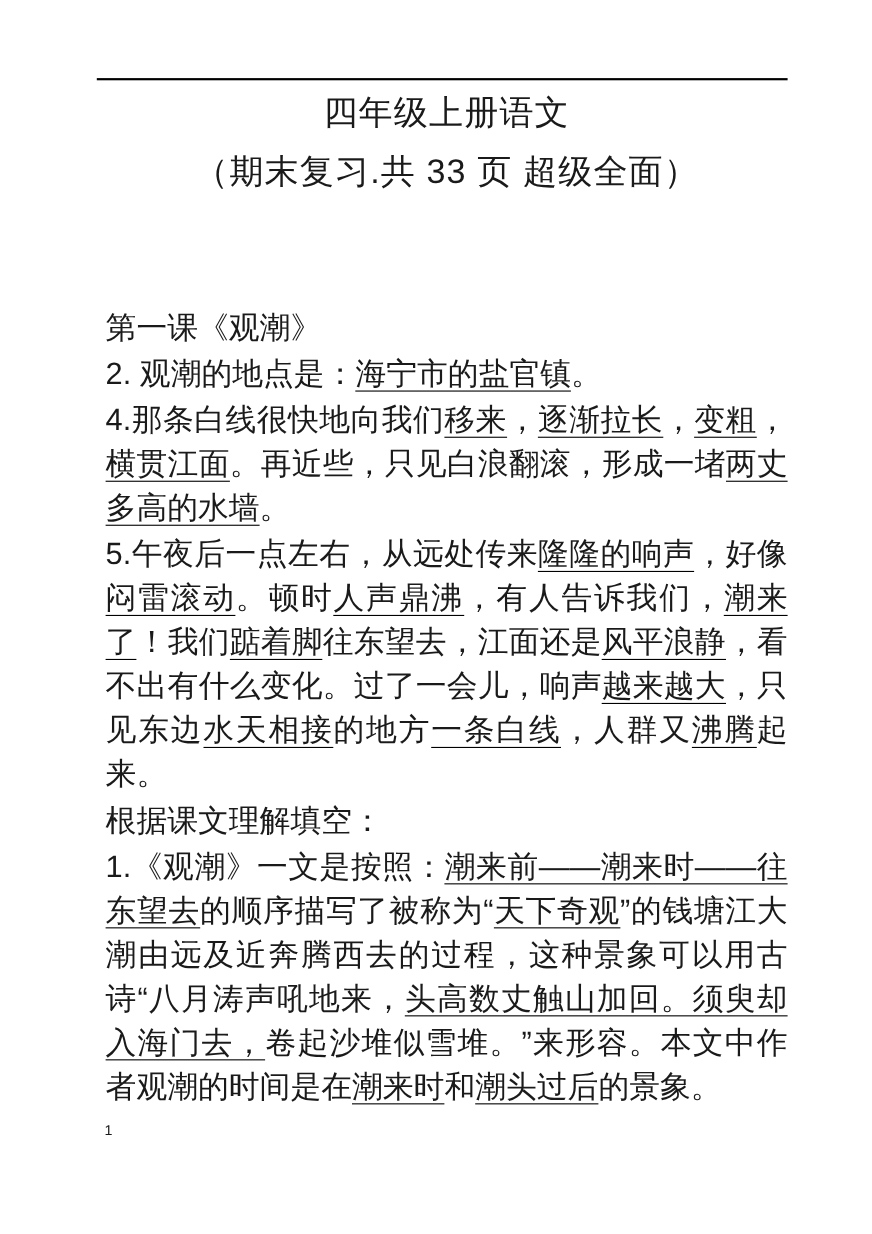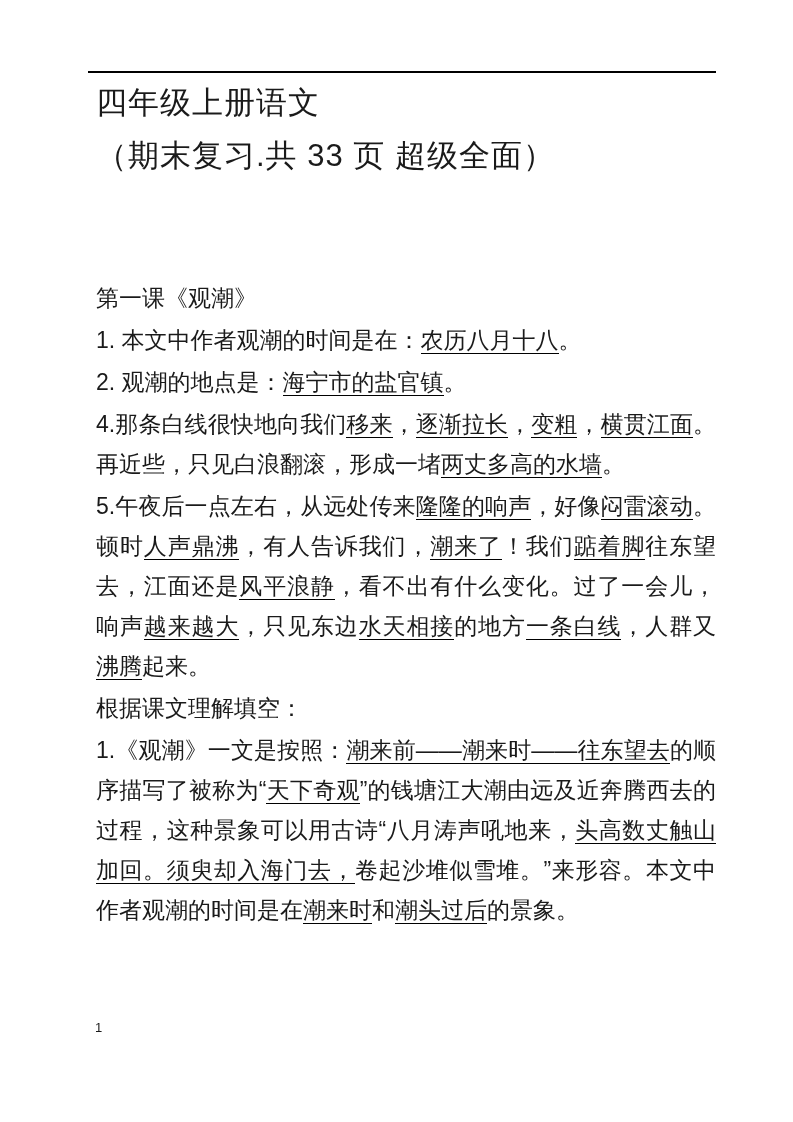--- a/index.html
+++ b/index.html
@@ -19,32 +19,32 @@
     left: 88px;
     top: 71px;
     width: 628px;
     border-top: 2px solid #000000;
   }
   .title-block {
     position: absolute;
     left: 96px;
     top: 76px;
     width: 620px;
-    text-align: left;
+    text-align: center;
     font-size: 31px;
     line-height: 53px;
     font-weight: 500;
     letter-spacing: 1px;
   }
   .doc-body {
     position: absolute;
     left: 96px;
     top: 278px;
     width: 620px;
-    font-size: 23px;
+    font-size: 28px;
     line-height: 40px;
     text-align: justify;
   }
   .doc-body p {
     margin: 0 0 2px 0;
   }
   .u {
     border-bottom: 1.5px solid #000000;
   }
   .page-number {
@@ -63,21 +63,20 @@
 
   <div class="top-rule"></div>
 
   <div class="title-block">
     <div class="title-line">四年级上册语文</div>
     <div class="title-line">（期末复习.共 33 页 超级全面）</div>
   </div>
 
   <div class="doc-body">
       <p><span>第一课《观潮》</span></p>
-      <p><span>1. 本文中作者观潮的时间是在：</span><span class="u">农历八月十八</span><span>。</span></p>
       <p><span>2. 观潮的地点是：</span><span class="u">海宁市的盐官镇</span><span>。</span></p>
       <p><span>4.那条白线很快地向我们</span><span class="u">移来</span><span>，</span><span class="u">逐渐拉长</span><span>，</span><span class="u">变粗</span><span>，</span><span class="u">横贯江面</span><span>。再近些，只见白浪翻滚，形成一堵</span><span class="u">两丈多高的水墙</span><span>。</span></p>
       <p><span>5.午夜后一点左右，从远处传来</span><span class="u">隆隆的响声</span><span>，好像</span><span class="u">闷雷滚动</span><span>。顿时</span><span class="u">人声鼎沸</span><span>，有人告诉我们，</span><span class="u">潮来了</span><span>！我们</span><span class="u">踮着脚</span><span>往东望去，江面还是</span><span class="u">风平浪静</span><span>，看不出有什么变化。过了一会儿，响声</span><span class="u">越来越大</span><span>，只见东边</span><span class="u">水天相接</span><span>的地方</span><span class="u">一条白线</span><span>，人群又</span><span class="u">沸腾</span><span>起来。</span></p>
       <p><span>根据课文理解填空：</span></p>
       <p><span>1.《观潮》一文是按照：</span><span class="u">潮来前——潮来时——往东望去</span><span>的顺序描写了被称为“</span><span class="u">天下奇观</span><span>”的钱塘江大潮由远及近奔腾西去的过程，这种景象可以用古诗“八月涛声吼地来，</span><span class="u">头高数丈触山加回。须臾却入海门去，</span><span>卷起沙堆似雪堆。”来形容。本文中作者观潮的时间是在</span><span class="u">潮来时</span><span>和</span><span class="u">潮头过后</span><span>的景象。</span></p>
     </div>
 
   <div class="page-number">1</div>
 
 </div>

